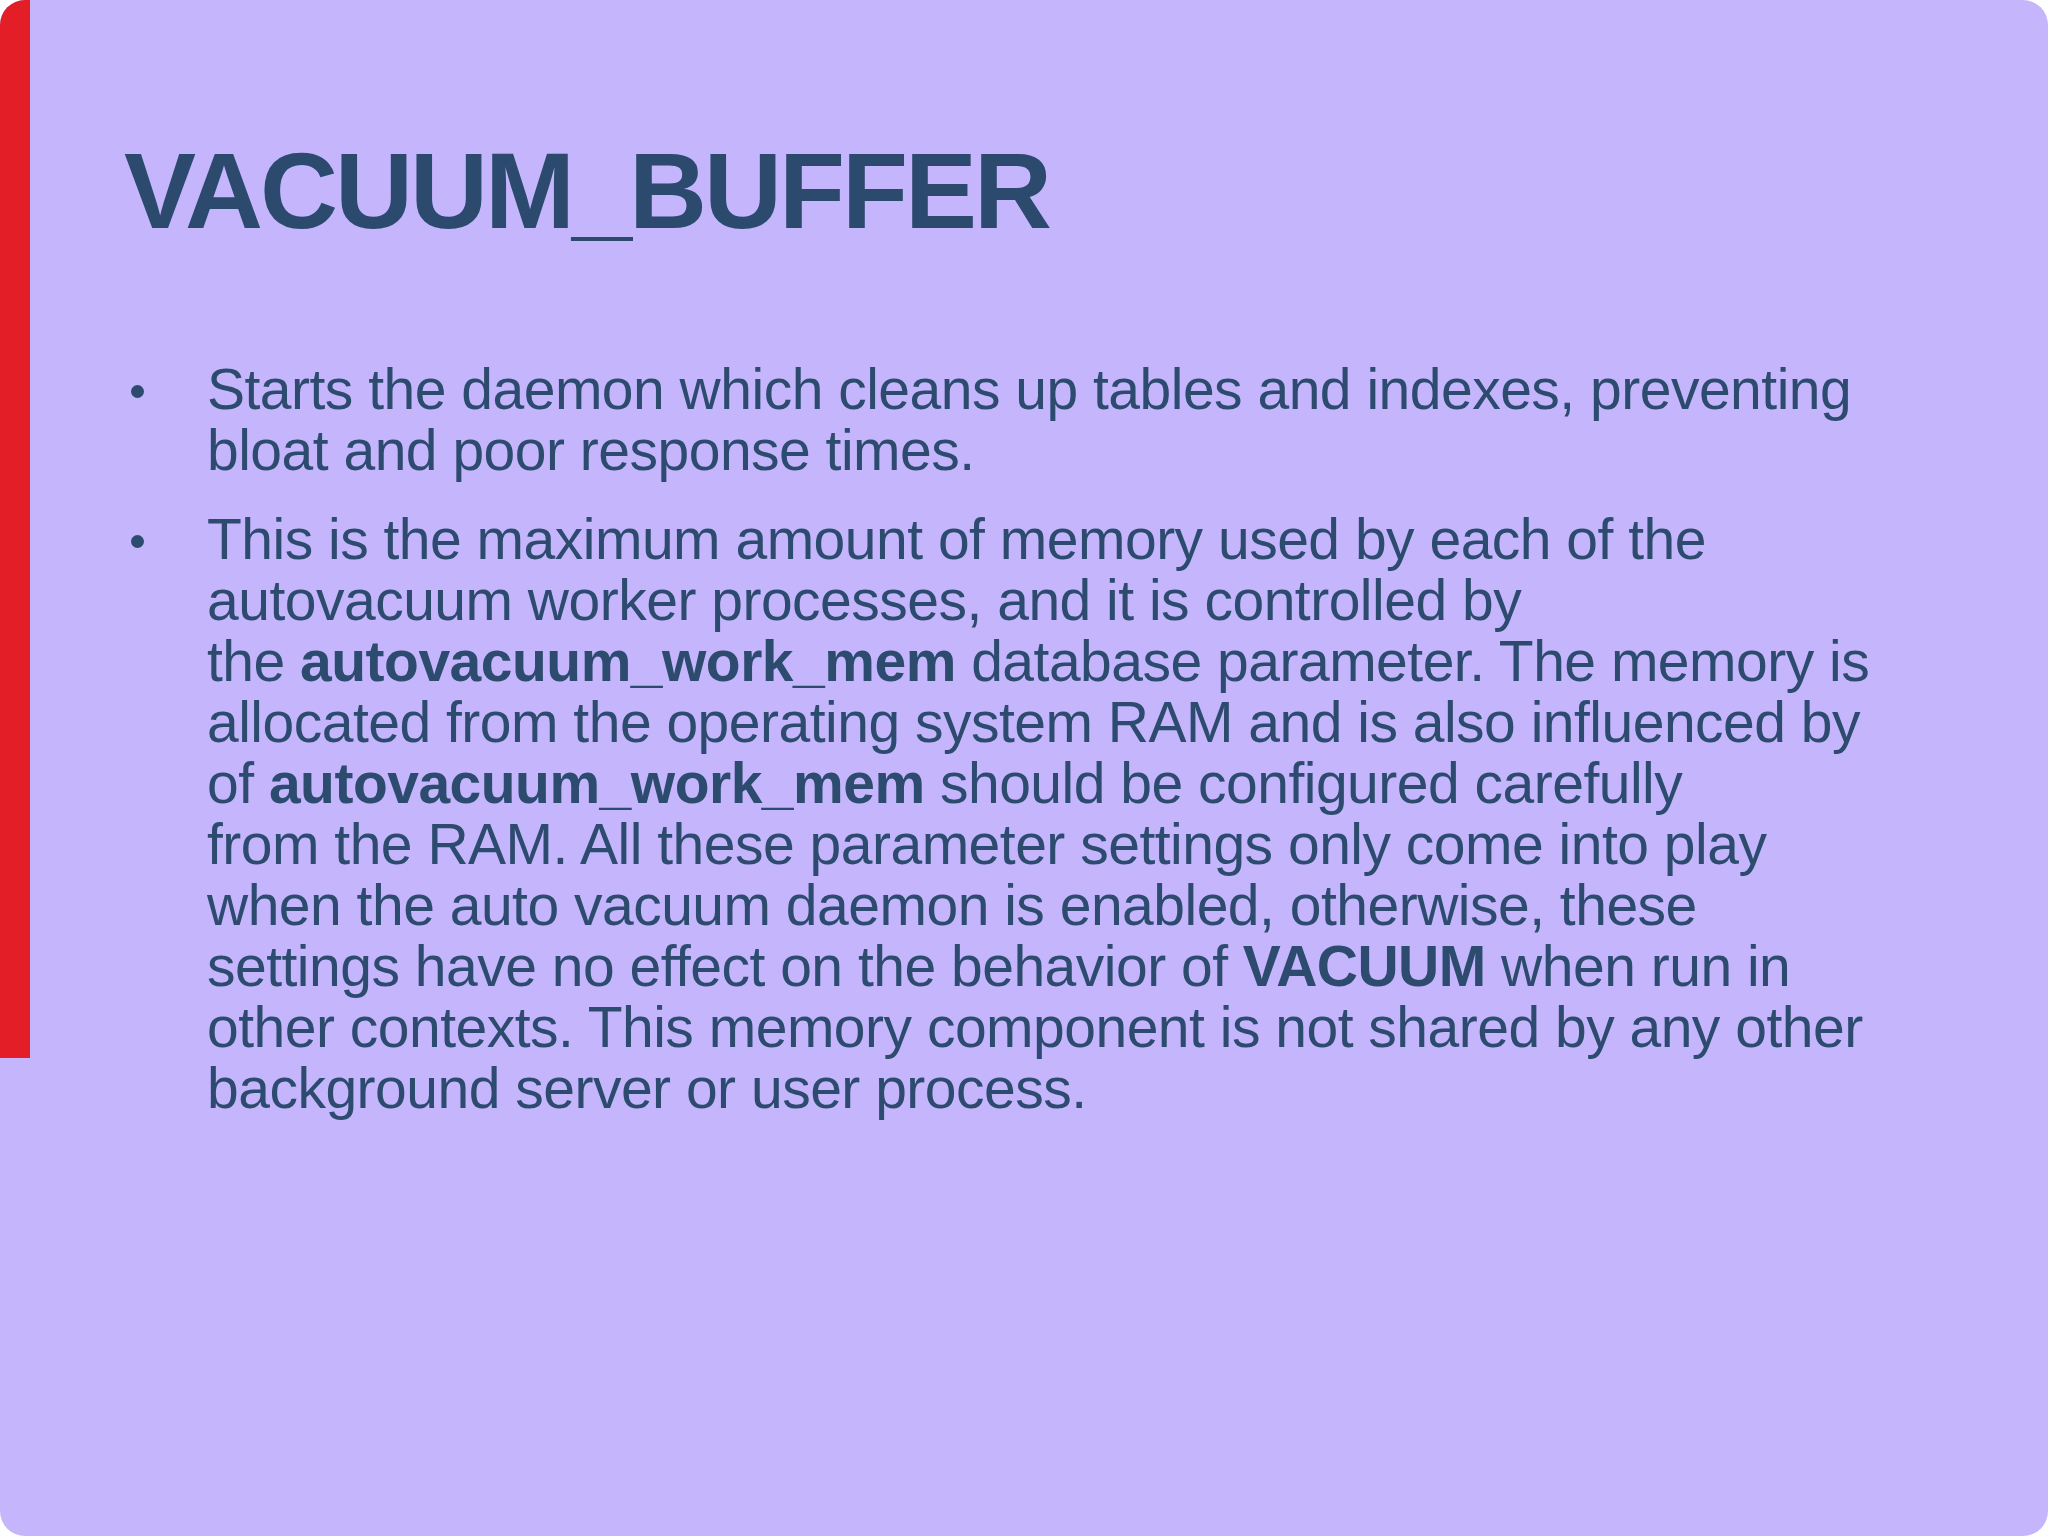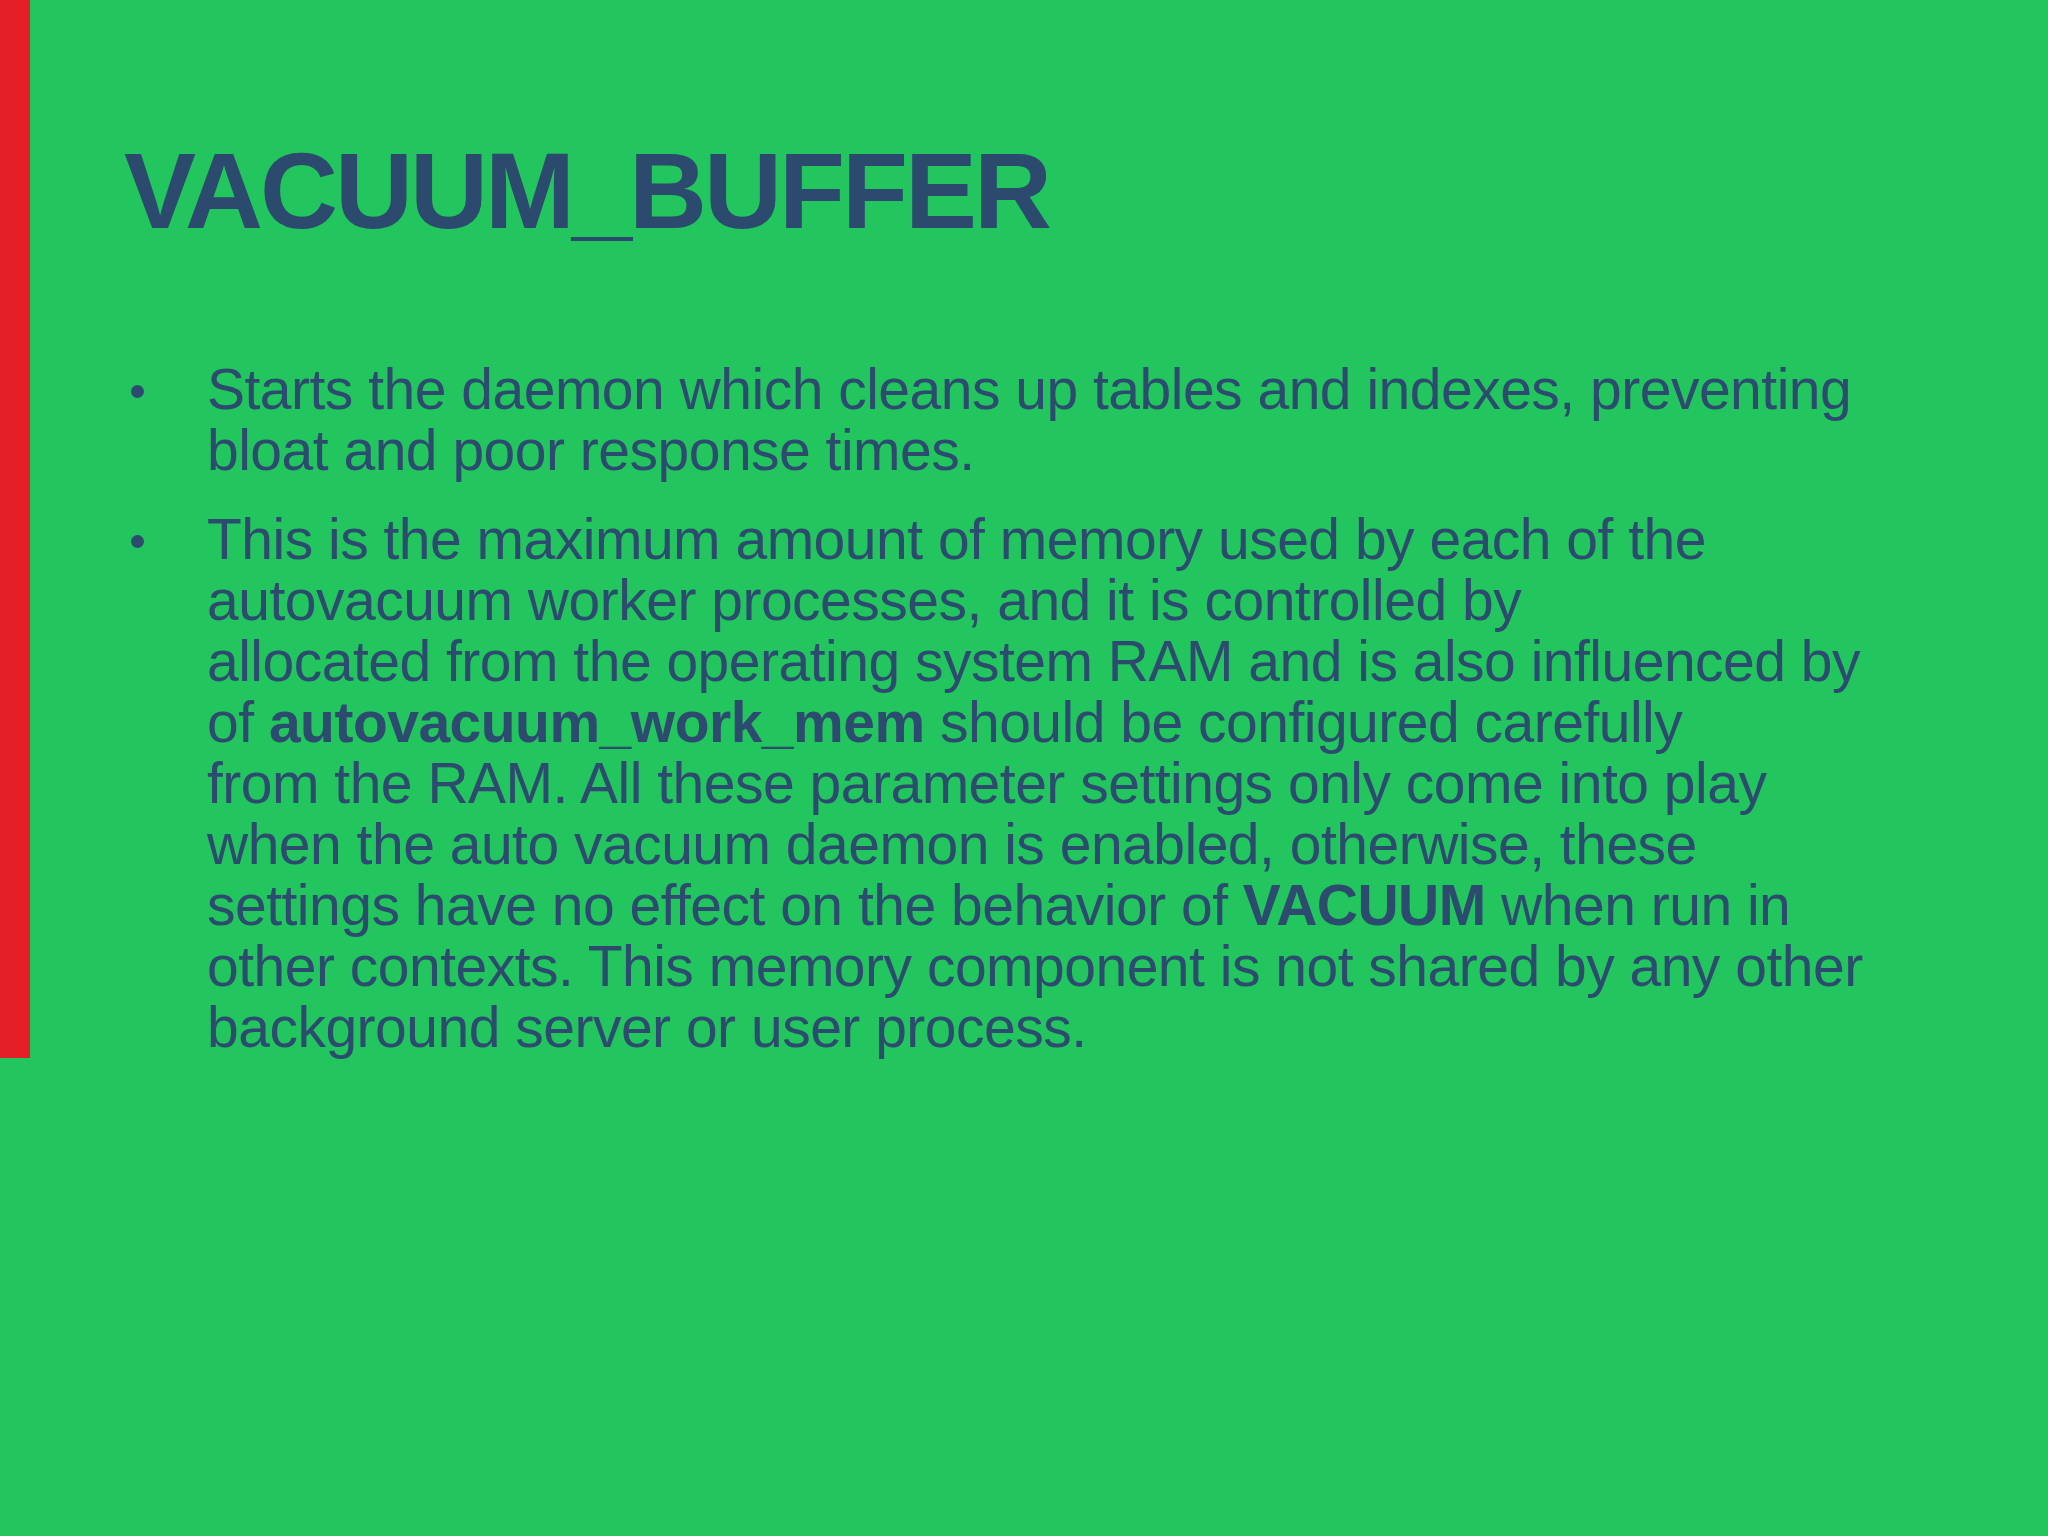--- a/index.html
+++ b/index.html
@@ -56,33 +56,34 @@
   .text-line{
     white-space:nowrap;
   }
   .text-line b{
     font-weight:700;
   }
 </style>
 </head>
 <body>
 
-<div class="slide" style="background: #22c55e;">
+<div class="slide" style="background: #c4b5fd; border-radius: 25px;">
   <div class="accent-bar" style="background: rgb(228, 30, 38);"></div>
   <h1 class="title" style="color: rgb(43, 74, 109);">VACUUM_BUFFER</h1>
   <div class="content" id="bullet-list" style="color: rgb(45, 75, 110);">
       <div class="bullet-item">
         <span class="bullet-dot" style="background: rgb(45, 75, 110);"></span>
         <div class="text-line"><span>Starts the daemon which cleans up tables and indexes, preventing</span></div>
         <div class="text-line"><span>bloat and poor response times.</span></div>
       </div>
       <div class="bullet-item">
         <span class="bullet-dot" style="background: rgb(45, 75, 110);"></span>
         <div class="text-line"><span>This is the maximum amount of memory used by each of the</span></div>
         <div class="text-line"><span>autovacuum worker processes, and it is controlled by</span></div>
+        <div class="text-line"><span>the </span><b>autovacuum_work_mem</b><span> database parameter. The memory is</span></div>
         <div class="text-line"><span>allocated from the operating system RAM and is also influenced by</span></div>
         <div class="text-line"><span>of </span><b>autovacuum_work_mem</b><span> should be configured carefully</span></div>
         <div class="text-line"><span>from the RAM. All these parameter settings only come into play</span></div>
         <div class="text-line"><span>when the auto vacuum daemon is enabled, otherwise, these</span></div>
         <div class="text-line"><span>settings have no effect on the behavior of </span><b>VACUUM</b><span> when run in</span></div>
         <div class="text-line"><span>other contexts. This memory component is not shared by any other</span></div>
         <div class="text-line"><span>background server or user process.</span></div>
       </div>
     </div>
 </div>

